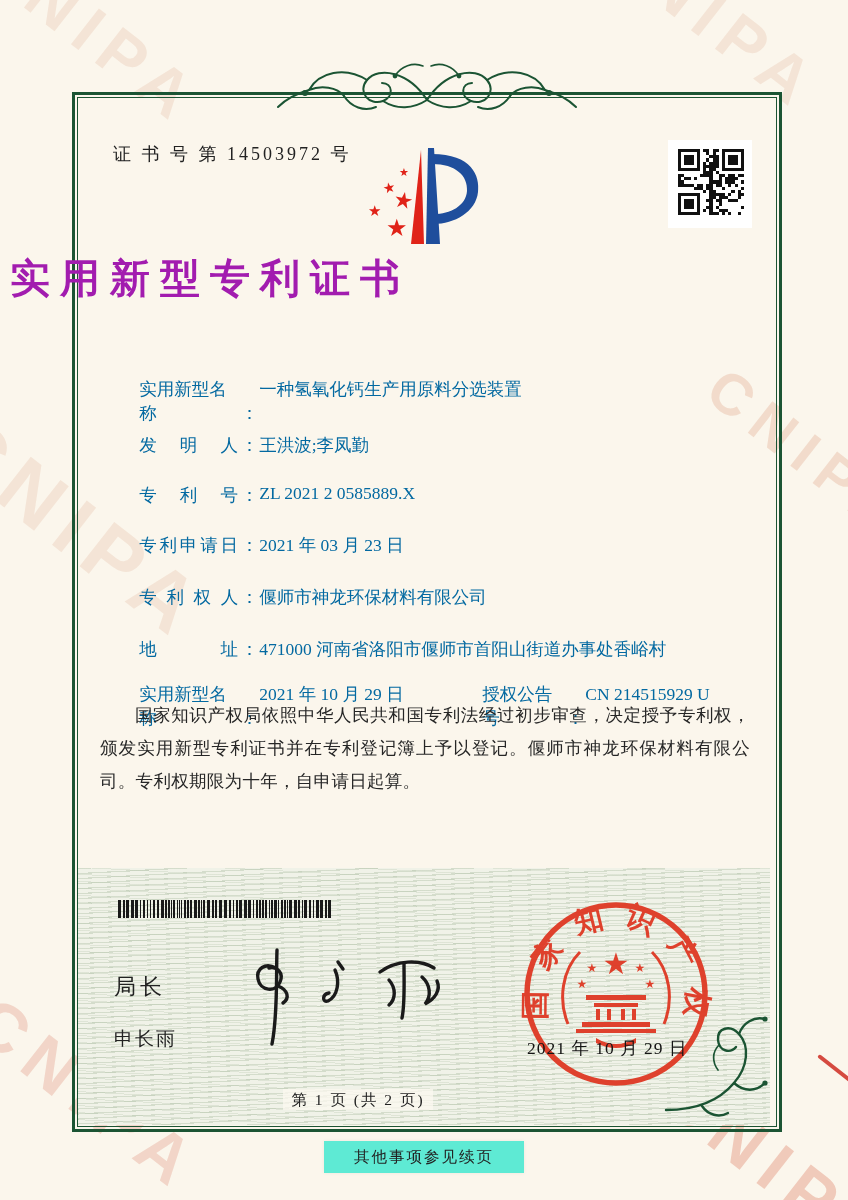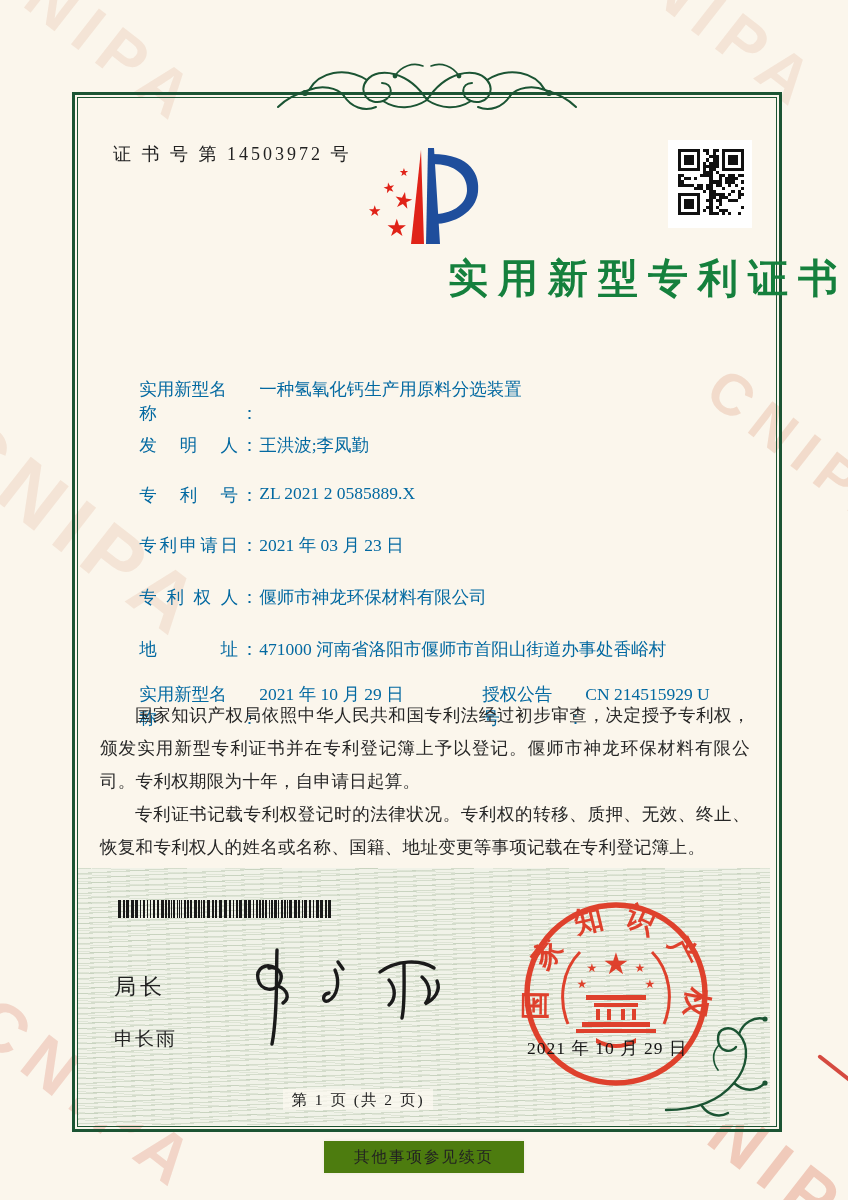--- a/index.html
+++ b/index.html
@@ -25,41 +25,41 @@
       repeating-linear-gradient(177deg, rgba(160,180,150,0.35) 0 1.2px, rgba(0,0,0,0) 1.2px 5px),
       repeating-linear-gradient(183deg, rgba(160,180,150,0.22) 0 1px, rgba(0,0,0,0) 1px 7px),
       #f0f2e8;}
   .ornament-top{position:absolute; left:277px; top:56px; width:300px; height:66px; z-index:3;}
   .ornament-corner{position:absolute; left:662px; top:1012px; width:112px; height:118px; z-index:4;}
   .content{position:absolute; inset:0; z-index:3;}
   .cert-no{position:absolute; left:113px; top:142px; font-size:18px; letter-spacing:3px;}
   .logo{position:absolute; left:342px; top:136px; width:178px; height:114px;}
   .qr-wrap{position:absolute; left:668px; top:140px; width:84px; height:88px; background:#fff;}
   .qr-wrap svg{position:absolute; left:10px; top:9px;}
-  .title{position:absolute; left:0; top:251px; width:848px; text-align:right;
-    font-size:40px; font-weight:bold; letter-spacing:10px; text-indent:10px; color:#15803d;}
+  .title{position:absolute; left:0; top:251px; width:848px; text-align:left;
+    font-size:40px; font-weight:bold; letter-spacing:10px; text-indent:10px; color:#a21caf;}
   .row{position:absolute; left:113px; font-size:17.5px; white-space:pre; color:#0369a1;}
   .lbl{display:inline-block; width:119px; text-align-last:justify; white-space:normal; vertical-align:top;}
   .val{margin-left:1px;}
   .val-grant{display:inline-block; width:223px;}
   .paras{position:absolute; left:100px; top:699px; width:650px; font-size:17.5px;
     line-height:33px; text-align:justify; letter-spacing:0.3px; color:#262626;}
   .paras p{margin:0; text-indent:2em;}
   .barcode{position:absolute; left:118px; top:900px; width:220px; height:18px;}
   .sig-title{position:absolute; left:114px; top:972px; font-size:22px; letter-spacing:4px;}
   .sig-name{position:absolute; left:114px; top:1010px; font-size:19px; letter-spacing:2px;margin-top:16px;}
   .sig-script{position:absolute; left:232px; top:942px; width:230px; height:110px;}
   .seal{position:absolute; left:518px; top:896px; width:196px; height:196px; opacity:0.94;}
   .seal-date{position:absolute; left:527px; top:1036px; width:200px; font-size:17.5px;
     letter-spacing:1px; color:#141414; z-index:5;}
   .page-info{position:absolute; left:0; top:1090px; width:716px; text-align:center;
     font-size:15.5px; letter-spacing:2px; z-index:4;}
   .page-info span{background:rgba(252,248,240,0.75); padding:2px 8px;}
   .cont-note{position:absolute; left:324px; top:1141px; width:200px; height:32px; z-index:4;
-    background:#4d7c0f; box-shadow:0 0 4px rgba(0,0,0,0.06);
+    background:#5eead4; box-shadow:0 0 4px rgba(0,0,0,0.06);
     text-align:center; line-height:32px; font-size:15.5px; letter-spacing:2px;}
 </style>
 </head>
 <body>
 
 <div id="page">
 
   <div class="wm" style="left:-40px; top:-8px; font-size:66px;">CNIPA</div>
   <div class="wm" style="left:580px; top:-22px; font-size:66px;">CNIPA</div>
   <div class="wm" style="left:690px; top:420px; font-size:58px; color:rgba(220,150,120,0.28);">CNIPA</div>
@@ -362,21 +362,20 @@
     </div>
     <div class="row" style="top:616px">
       <span class="lbl">地　　　址：</span><span class="val">471000 河南省洛阳市偃师市首阳山街道办事处香峪村</span>
     </div>
     <div class="row" style="top:661px">
       <span class="lbl">实用新型名称：</span><span class="val val-grant">2021 年 10 月 29 日</span><span class="lbl" style="width:102px">授权公告号：</span><span class="val">CN 214515929 U</span>
     </div>
 
     <div class="paras">
       <p>国家知识产权局依照中华人民共和国专利法经过初步审查，决定授予专利权，颁发实用新型专利证书并在专利登记簿上予以登记。偃师市神龙环保材料有限公司。专利权期限为十年，自申请日起算。</p>
-      <p>专利证书记载专利权登记时的法律状况。专利权的转移、质押、无效、终止、恢复和专利权人的姓名或名称、国籍、地址变更等事项记载在专利登记簿上。</p>
     </div>
 
     <svg class="barcode" viewBox="0 0 220 18" preserveAspectRatio="none" id="bc">
         <rect x="0" y="0" width="3" height="18" fill="#191919"></rect>
         <rect x="5" y="0" width="2" height="18" fill="#191919"></rect>
         <rect x="8" y="0" width="3" height="18" fill="#191919"></rect>
         <rect x="13" y="0" width="3" height="18" fill="#191919"></rect>
         <rect x="17" y="0" width="3" height="18" fill="#191919"></rect>
         <rect x="22" y="0" width="1" height="18" fill="#191919"></rect>
         <rect x="25" y="0" width="2" height="18" fill="#191919"></rect>

